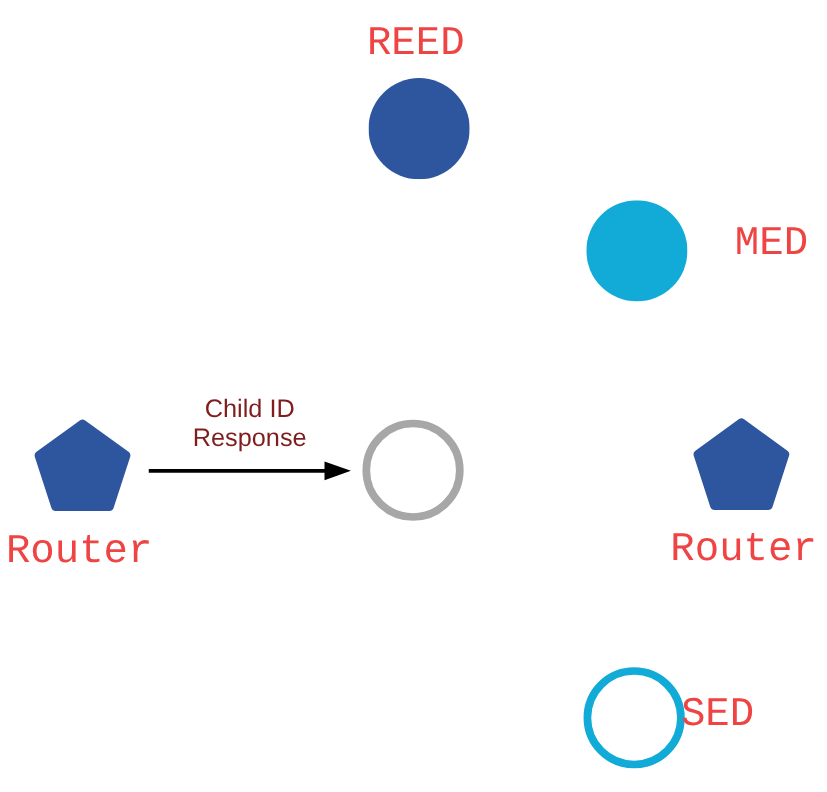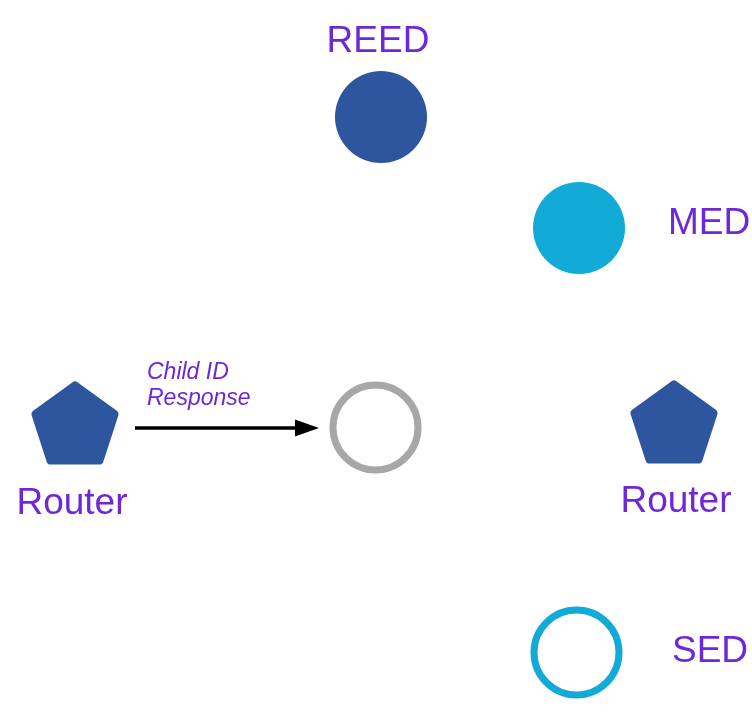--- a/index.html
+++ b/index.html
@@ -13,31 +13,31 @@
     width: 752px;
     height: 720px;
     background: #ffffff;
     overflow: hidden;
   }
   .abs { position: absolute; }
   .node-label {
     position: absolute;
     font-size: 37px;
     line-height: 40px;
-    color: #6d28d9;
+    color: #ef4444;
     white-space: nowrap;
+    font-family: Liberation Mono, monospace;
   }
   .centered { text-align: center; width: 160px; }
   .msg-label {
     position: absolute;
     font-size: 23px;
     line-height: 26px;
-    font-style: italic;
-    color: #6d28d9;
-    text-align: left;
+    color: #7f1d1d;
+    text-align: center;
     width: 160px;
   }
   svg { display: block; }
 </style>
 </head>
 <body>
 
 <div class="canvas">
 
   <div class="node-label centered" style="left:298px; top:20px;">REED</div>
@@ -69,15 +69,15 @@
   </svg>
 
   <svg class="abs" style="left:628px; top:380px;" width="92" height="90" viewBox="0 0 100 97">
     <polygon points="50,4.5 92.8,35.6 76.5,85.9 23.5,85.9 7.2,35.6" stroke-width="9" stroke-linejoin="round" fill="#2E569E" stroke="#2E569E"></polygon>
   </svg>
   <div class="node-label centered" style="left:596px; top:480px;">Router</div>
 
   <svg class="abs" style="left:530px; top:606px;" width="93" height="93" viewBox="0 0 93 93">
     <circle cx="46.5" cy="46.5" r="42.5" stroke-width="7" fill="#ffffff" stroke="#12ABD8"></circle>
   </svg>
-  <div class="node-label" style="left:672px; top:630px;">SED</div>
+  <div class="node-label" style="left:619px; top:630px;">SED</div>
 
 </div>
 
 </body></html>

